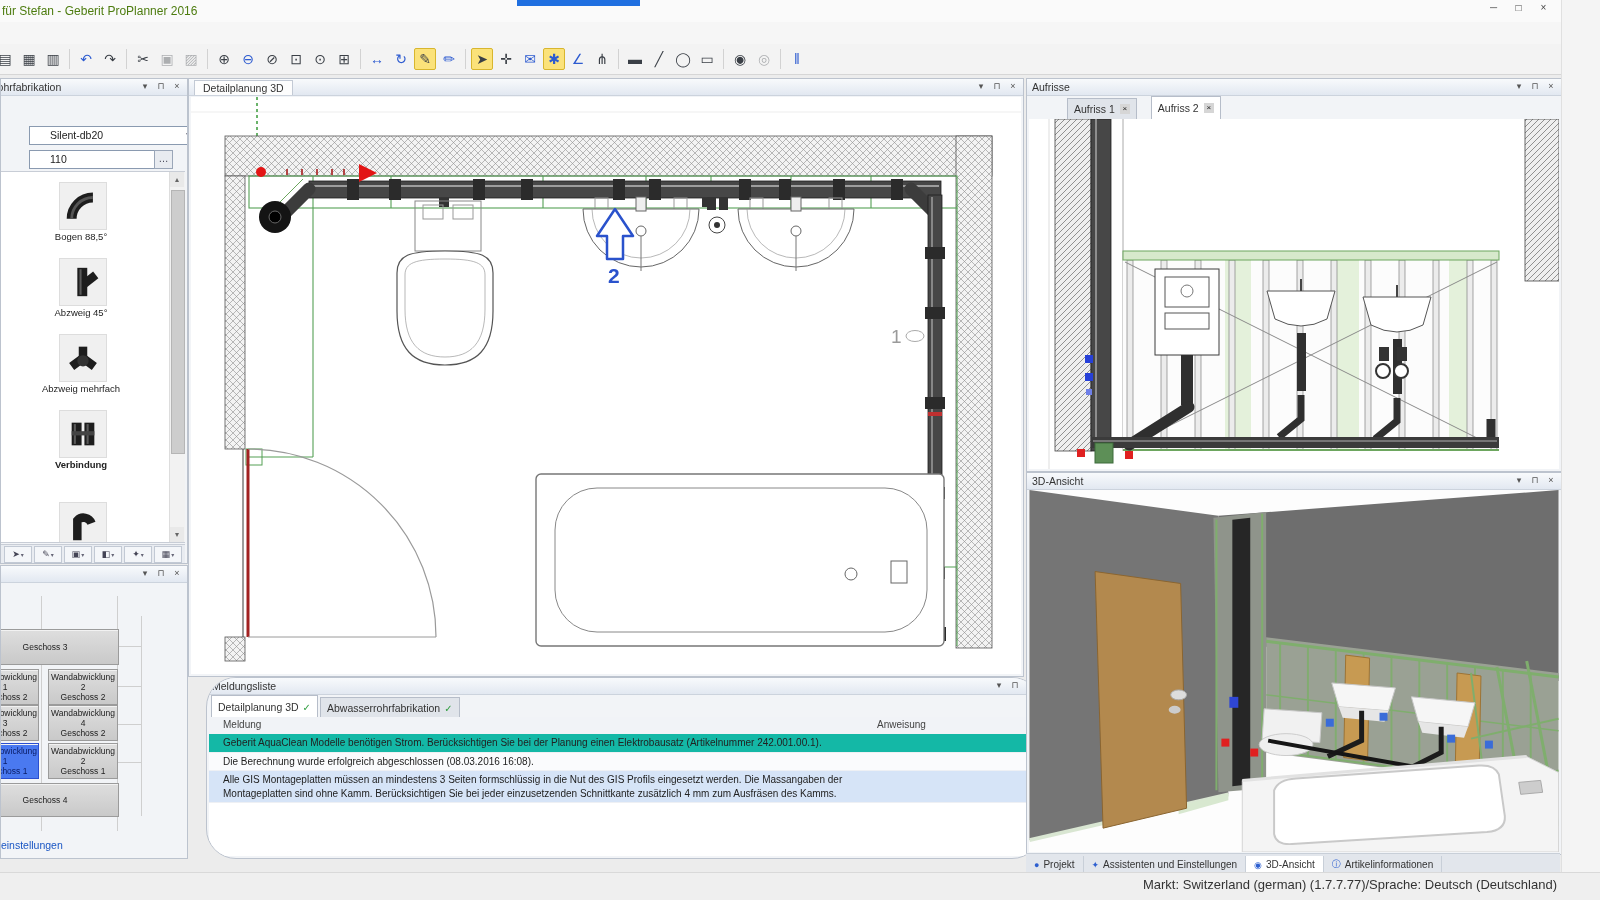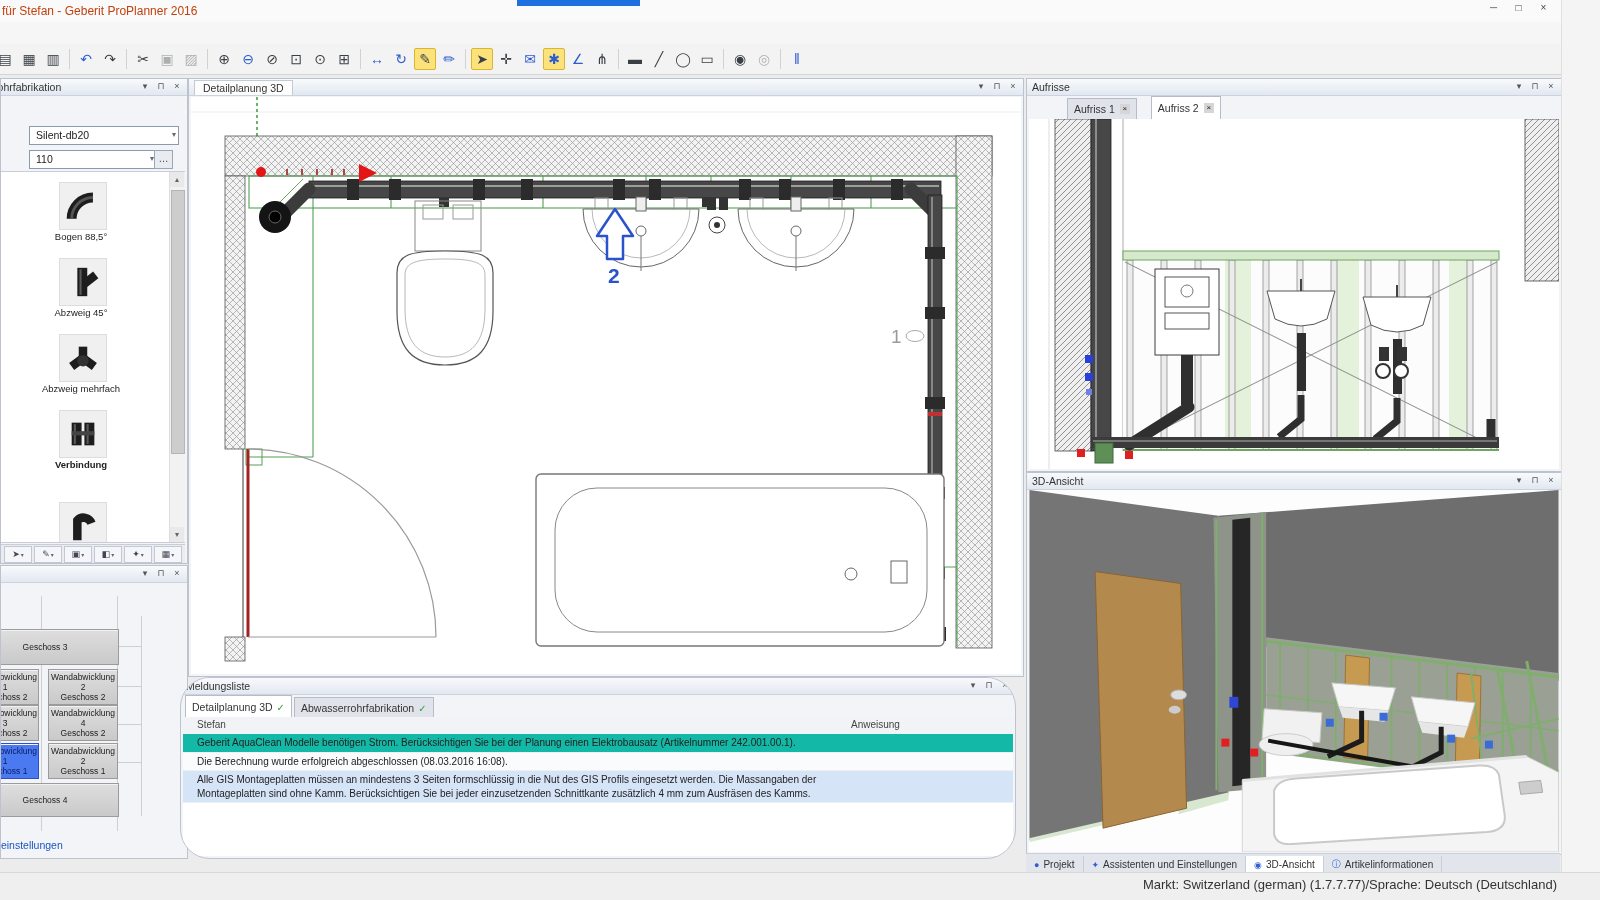--- a/index.html
+++ b/index.html
@@ -1,20 +1,20 @@
 <!DOCTYPE html>
 <html><head>
 <meta charset="utf-8">
 <style>
   html,body{margin:0;padding:0;background:#cfcfcf;}
   .screen{position:relative;width:1600px;height:900px;overflow:hidden;
     font-family:"Liberation Sans",sans-serif;background:#ececec;color:#222;}
   
   .titlebar{position:absolute;left:0;top:0;width:1600px;height:22px;background:#fafafa;border-bottom:1px solid #e3e3e3;}
-  .title-text{position:absolute;left:2px;top:4px;font-size:12px;color:#c2410c;white-space:nowrap;}
+  .title-text{position:absolute;left:2px;top:4px;font-size:12px;color:#4d7c0f;white-space:nowrap;}
   .blue-strip{position:absolute;left:517px;top:0;width:123px;height:6px;background:#1f6fe0;}
   .win-controls{position:absolute;right:44px;top:0;display:flex;}
   .win-controls span{width:25px;height:16px;text-align:center;font-size:10px;line-height:16px;color:#444;cursor:default;}
   .menubar{position:absolute;left:0;top:22px;width:1600px;height:22px;background:#f6f6f6;}
   .mitem{display:inline-block;padding:4px 16px;font-size:11.5px;color:#222;}
   .mitem:first-child{margin-left:-62px;}
   .toolbar{position:absolute;left:0;top:44px;width:1600px;height:30px;background:#f3f3f3;border-bottom:1px solid #d6d6d6;display:flex;align-items:center;}
   .tbtn{width:22px;height:22px;margin:1px;border-radius:2px;display:flex;align-items:center;justify-content:center;}
   .tbtn:first-child{margin-left:-6px;}
   .tglyph{font-size:14px;color:#3a3f46;line-height:1;}
@@ -23,21 +23,21 @@
   .tbtn.active{background:#fbe27a;border:1px solid #d8b62e;width:20px;height:20px;}
   .tsep{width:1px;height:20px;background:#d2d2d2;margin:0 4px;}
   
   .panel{position:absolute;background:#f2f4f7;border:1px solid #bcc3ce;overflow:hidden;}
   .phdr{position:relative;height:16px;background:linear-gradient(#f8fafc,#e2e8f1);border-bottom:1px solid #ccd3dd;font-size:10.5px;color:#333;}
   .phdr .ptitle{position:absolute;left:5px;top:2px;white-space:nowrap;}
   .trio{position:absolute;right:2px;top:1px;display:flex;}
   .trio span{width:16px;height:13px;font-size:9px;line-height:13px;text-align:center;color:#555;}
   .canvas{position:absolute;background:#fff;}
   
-  .dd{position:absolute;height:17px;background:#fff;border:1px solid #8a9ab0;font-size:10.5px;line-height:16px;padding-left:6px;color:#222;}
+  .dd{position:absolute;height:17px;background:#fff;border:1px solid #8a9ab0;font-size:10.5px;line-height:16px;padding-left:20px;color:#222;}
   .dd .caret{position:absolute;right:2px;top:0;font-size:8px;color:#667;}
   .morebtn{position:absolute;width:17px;height:17px;background:#e8ebf0;border:1px solid #9aa6b8;font-size:10px;text-align:center;line-height:15px;color:#445;}
   .parts{position:absolute;left:0;top:92px;width:184px;height:370px;background:#fff;border-top:1px solid #c8cdd6;border-bottom:1px solid #c8cdd6;overflow:hidden;}
   .ptile{position:absolute;left:58px;width:46px;height:46px;background:#f0f0f0;border:1px solid #ddd;display:flex;align-items:center;justify-content:center;}
   .plabel{position:absolute;left:5px;width:150px;text-align:center;font-size:9.5px;color:#222;}
   .vscroll{position:absolute;right:0;top:0;width:15px;height:370px;background:#f2f2f2;border-left:1px solid #ddd;}
   .vscroll .arr{position:absolute;left:0;width:14px;height:15px;font-size:8px;text-align:center;line-height:15px;color:#666;background:#e9e9e9;}
   .vscroll .thumb{position:absolute;left:1px;top:18px;width:12px;height:262px;background:#cdcdcd;border:1px solid #b5b5b5;}
   .filterrow{position:absolute;left:0;top:465px;width:184px;height:19px;background:#e9ecf1;border-top:1px solid #c8cdd6;display:flex;align-items:center;padding-left:3px;box-sizing:border-box;}
   .fbtn{width:26px;height:15px;margin-right:2px;background:#f4f6f9;border:1px solid #c2c9d4;font-size:9px;display:flex;align-items:center;justify-content:center;color:#445;}
@@ -493,41 +493,41 @@
           <text x="417" y="186" font-size="21" font-weight="bold" fill="#2a52cc">2</text>
         </g>
         <g>
           <text x="700" y="246" font-size="19" fill="#9a9a9a">1</text>
           <ellipse cx="724" cy="239" rx="9" ry="5.5" fill="none" stroke="#aaa"></ellipse>
         </g>
       </svg>
     </div>
   </div>
 
-  <div class="panel" style="left:180px;top:677px;width:834px;height:180px;border-radius:30px;">
+  <div class="panel" style="left:206px;top:677px;width:834px;height:180px;border-radius:30px;">
     <div class="phdr">
       <span class="ptitle">Meldungsliste</span>
       <div class="trio">
         <span>▾</span>
         <span>⊓</span>
         <span>×</span>
       </div>
     </div>
     <div class="dtabs" style="left:4px;top:17px;">
       <div class="dtab active">
         <span>Detailplanung 3D</span>
         <span class="check">✓</span>
       </div>
       <div class="dtab">
         <span>Abwasserrohrfabrikation</span>
         <span class="check">✓</span>
       </div>
     </div>
     <div class="mtablehdr" style="top:39px;">
-      <span class="mth1">Stefan</span>
+      <span class="mth1">Meldung</span>
       <span class="mth2">Anweisung</span>
     </div>
     <div class="mrows" style="top:56px;bottom:2px;">
 
     <div class="mrow">
         <div class="mcell m1">Geberit AquaClean Modelle benötigen Strom. Berücksichtigen Sie bei der Planung einen Elektrobausatz (Artikelnummer 242.001.00.1).</div>
         <div class="mcell m2"></div>
       </div>
         <div class="mrow">
         <div class="mcell m1">Die Berechnung wurde erfolgreich abgeschlossen (08.03.2016 16:08).</div>

